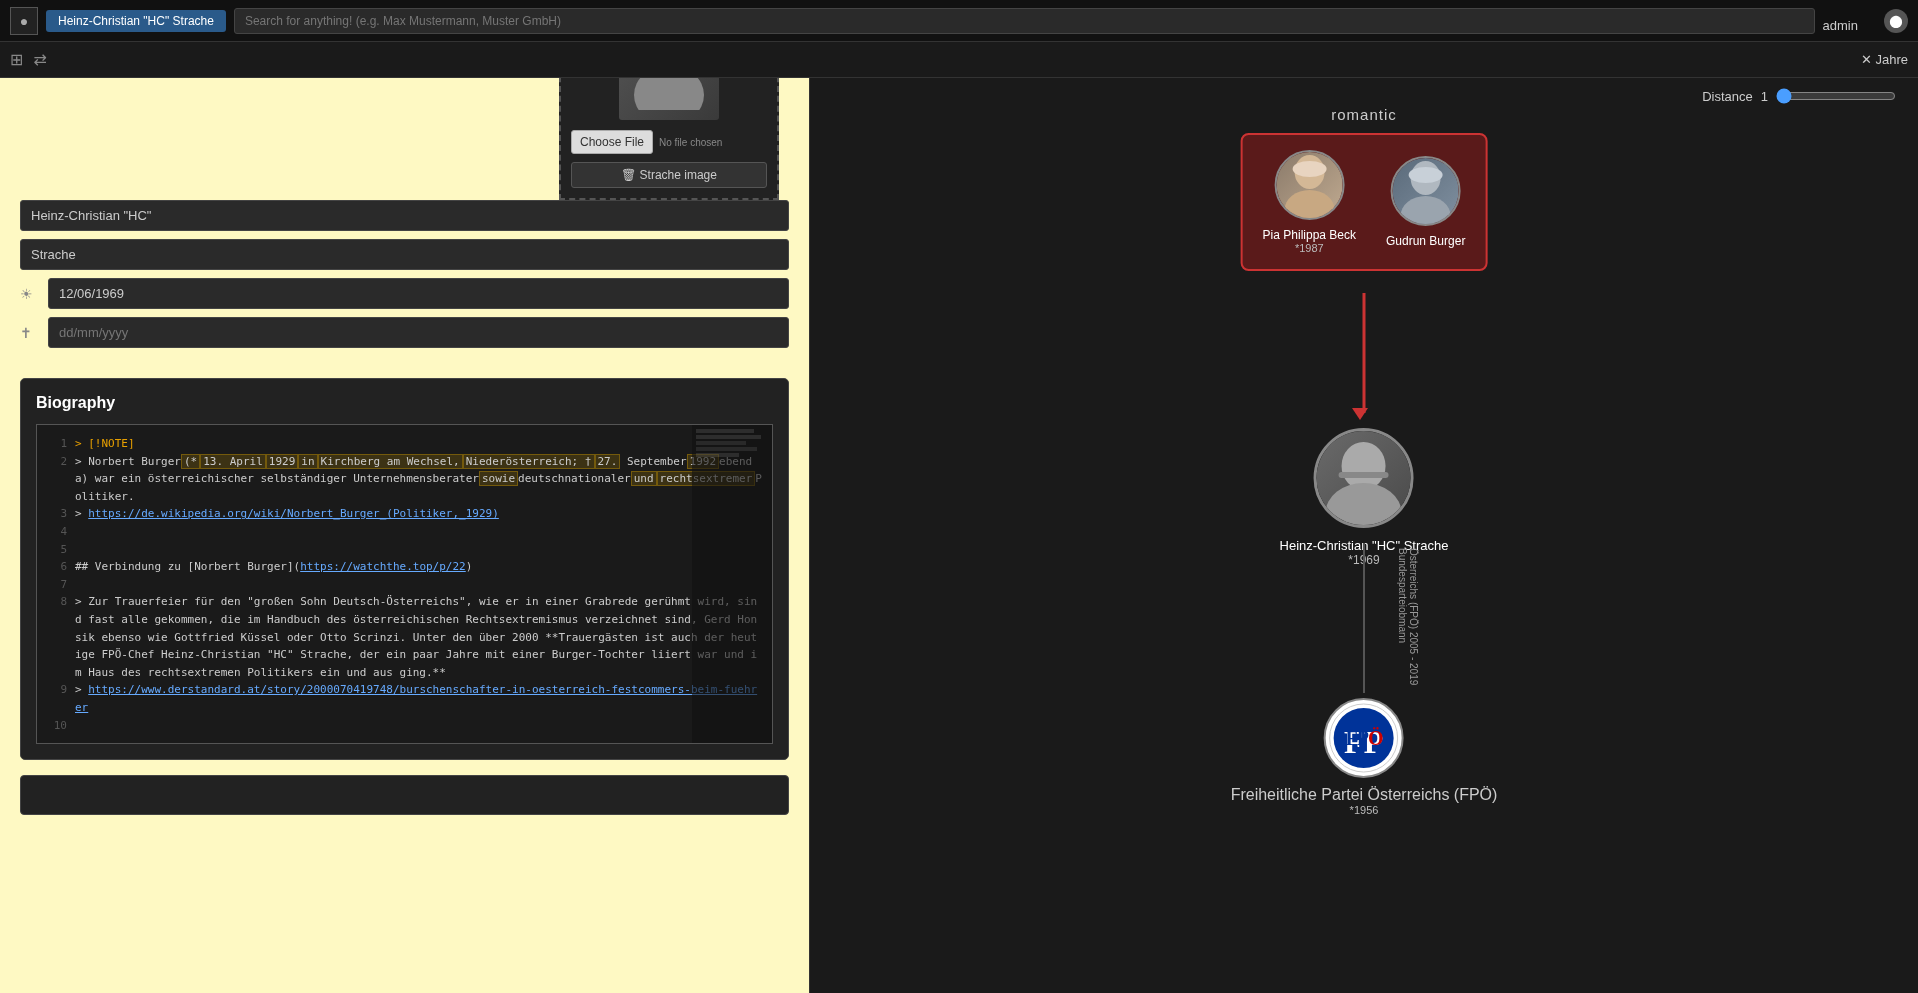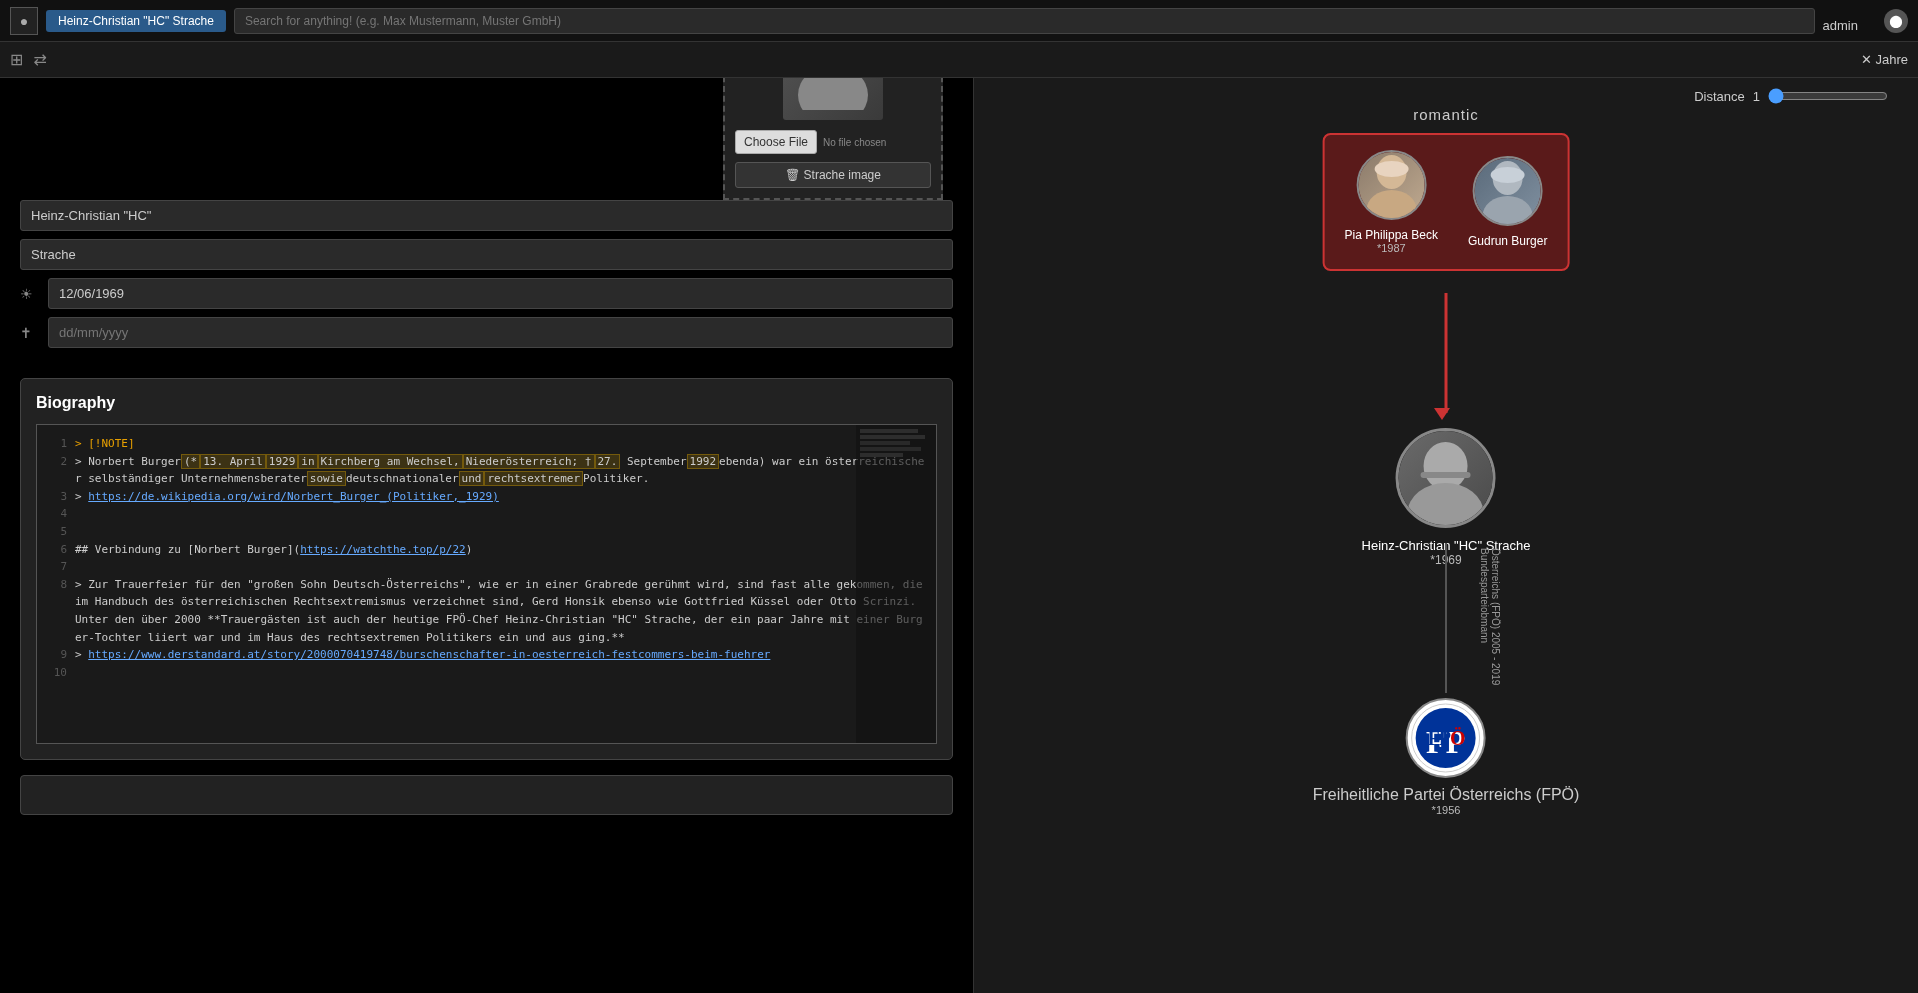--- a/index.html
+++ b/index.html
@@ -16,21 +16,21 @@
 
     
     .toolbar { display: flex; align-items: center; background: #1a1a1a; height: 36px; padding: 0 10px; gap: 10px; border-bottom: 1px solid #333; position: relative; }
     .toolbar-icon { color: #888; font-size: 16px; cursor: pointer; }
     .done-btn { position: absolute; right: 10px; color: #ccc; font-size: 13px; cursor: pointer; display: flex; align-items: center; gap: 4px; }
 
     
     .main { display: flex; height: calc(993px - 78px); }
 
     
-    .left-panel { width: 974px; background: #000000; padding: 20px; overflow-y: auto; border-right: 1px solid #333; flex-shrink: 0; }
+    .left-panel { width: 810px; background: #fef9c3; padding: 20px; overflow-y: auto; border-right: 1px solid #333; flex-shrink: 0; }
 
     
     .form-row { margin-bottom: 8px; }
     .form-input { width: 100%; background: #2a2a2a; border: 1px solid #444; color: #ccc; padding: 7px 10px; font-size: 13px; border-radius: 3px; }
     .date-row { display: flex; align-items: center; gap: 8px; margin-bottom: 8px; }
     .date-icon { color: #888; font-size: 14px; width: 20px; }
     .date-input { flex: 1; background: #2a2a2a; border: 1px solid #444; color: #ccc; padding: 7px 10px; font-size: 13px; border-radius: 3px; }
 
     
     .photo-section { float: right; margin-top: -120px; margin-right: 10px; text-align: center; }
@@ -50,21 +50,21 @@
     .line-content { color: #ccc; flex: 1; white-space: pre-wrap; word-break: break-all; }
     .tag-note { color: #e8a000; }
     .highlight-box { background: rgba(200,150,0,0.2); border: 1px solid rgba(200,150,0,0.4); padding: 0 2px; }
     .link-text { color: #6af; text-decoration: underline; }
     .code-mini { position: absolute; right: 0; top: 0; width: 80px; height: 100%; background: #111; opacity: 0.6; }
 
     
     .right-panel { flex: 1; background: #1a1a1a; position: relative; overflow: hidden; }
 
     
-    .distance-bar { position: absolute; top: 10px; right: 30px; display: flex; align-items: center; gap: 8px; color: #ccc; font-size: 13px; }
+    .distance-bar { position: absolute; top: 10px; right: 22px; display: flex; align-items: center; gap: 8px; color: #ccc; font-size: 13px; }
     .distance-slider { width: 120px; accent-color: #4a9eff; }
 
     
     .graph-area { position: absolute; top: 0; left: 0; right: 0; bottom: 0; }
 
     
     .romantic-label { position: absolute; top: 28px; left: 50%; transform: translateX(-50%); color: #ccc; font-size: 15px; font-weight: 300; letter-spacing: 1px; }
     .romantic-box { position: absolute; top: 55px; left: 50%; transform: translateX(-50%); background: #5a1a1a; border: 2px solid #cc3333; border-radius: 8px; padding: 15px 20px; display: flex; gap: 30px; align-items: center; }
     .person-node { text-align: center; cursor: pointer; }
     .person-circle { width: 70px; height: 70px; border-radius: 50%; overflow: hidden; border: 2px solid #888; margin: 0 auto 8px auto; background: #333; }
@@ -158,21 +158,21 @@
         <div class="code-line">
           <span class="line-num">1</span>
           <span class="line-content"><span class="tag-note">&gt; [!NOTE]</span></span>
         </div>
         <div class="code-line">
           <span class="line-num">2</span>
           <span class="line-content">&gt; Norbert Burger<span class="highlight-box">(*</span><span class="highlight-box">13. April</span><span class="highlight-box">1929</span><span class="highlight-box">in</span><span class="highlight-box">Kirchberg am Wechsel,</span><span class="highlight-box">Niederösterreich; †</span><span class="highlight-box">27.</span> September<span class="highlight-box">1992</span>ebenda) war ein österreichischer selbständiger Unternehmensberater<span class="highlight-box">sowie</span>deutschnationaler<span class="highlight-box">und</span><span class="highlight-box">rechtsextremer</span>Politiker.</span>
         </div>
         <div class="code-line">
           <span class="line-num">3</span>
-          <span class="line-content">&gt; <span class="link-text">https://de.wikipedia.org/wird/Norbert_Burger_(Politiker,_1929)</span></span>
+          <span class="line-content">&gt; <span class="link-text">https://de.wikipedia.org/wiki/Norbert_Burger_(Politiker,_1929)</span></span>
         </div>
         <div class="code-line">
           <span class="line-num">4</span>
           <span class="line-content"></span>
         </div>
         <div class="code-line">
           <span class="line-num">5</span>
           <span class="line-content"></span>
         </div>
         <div class="code-line">

